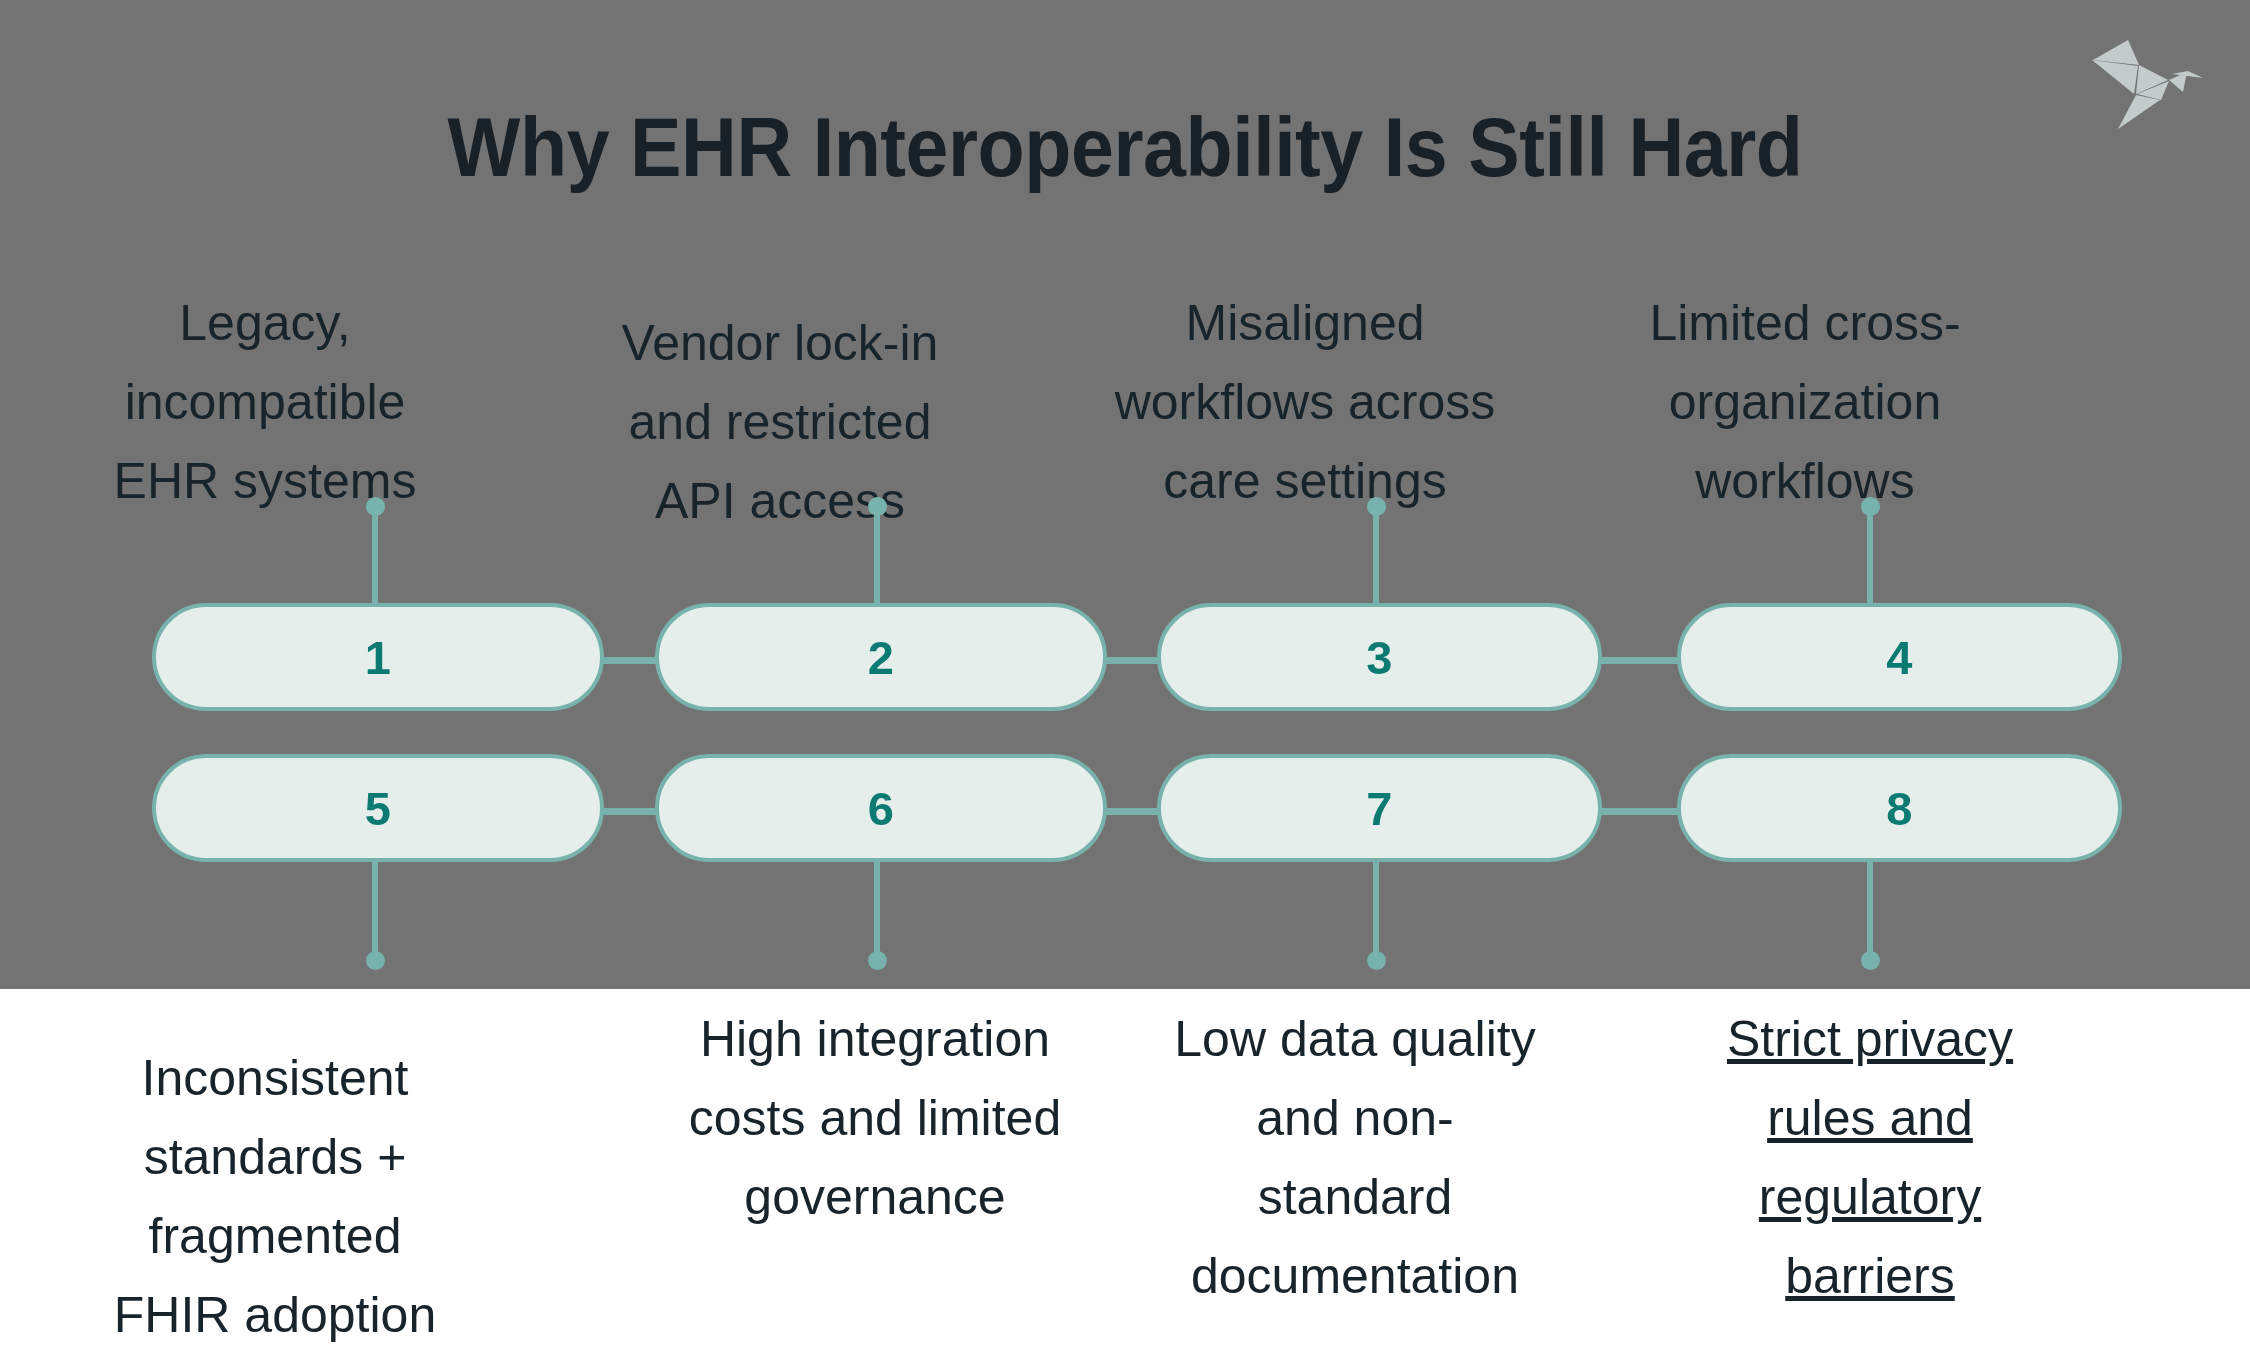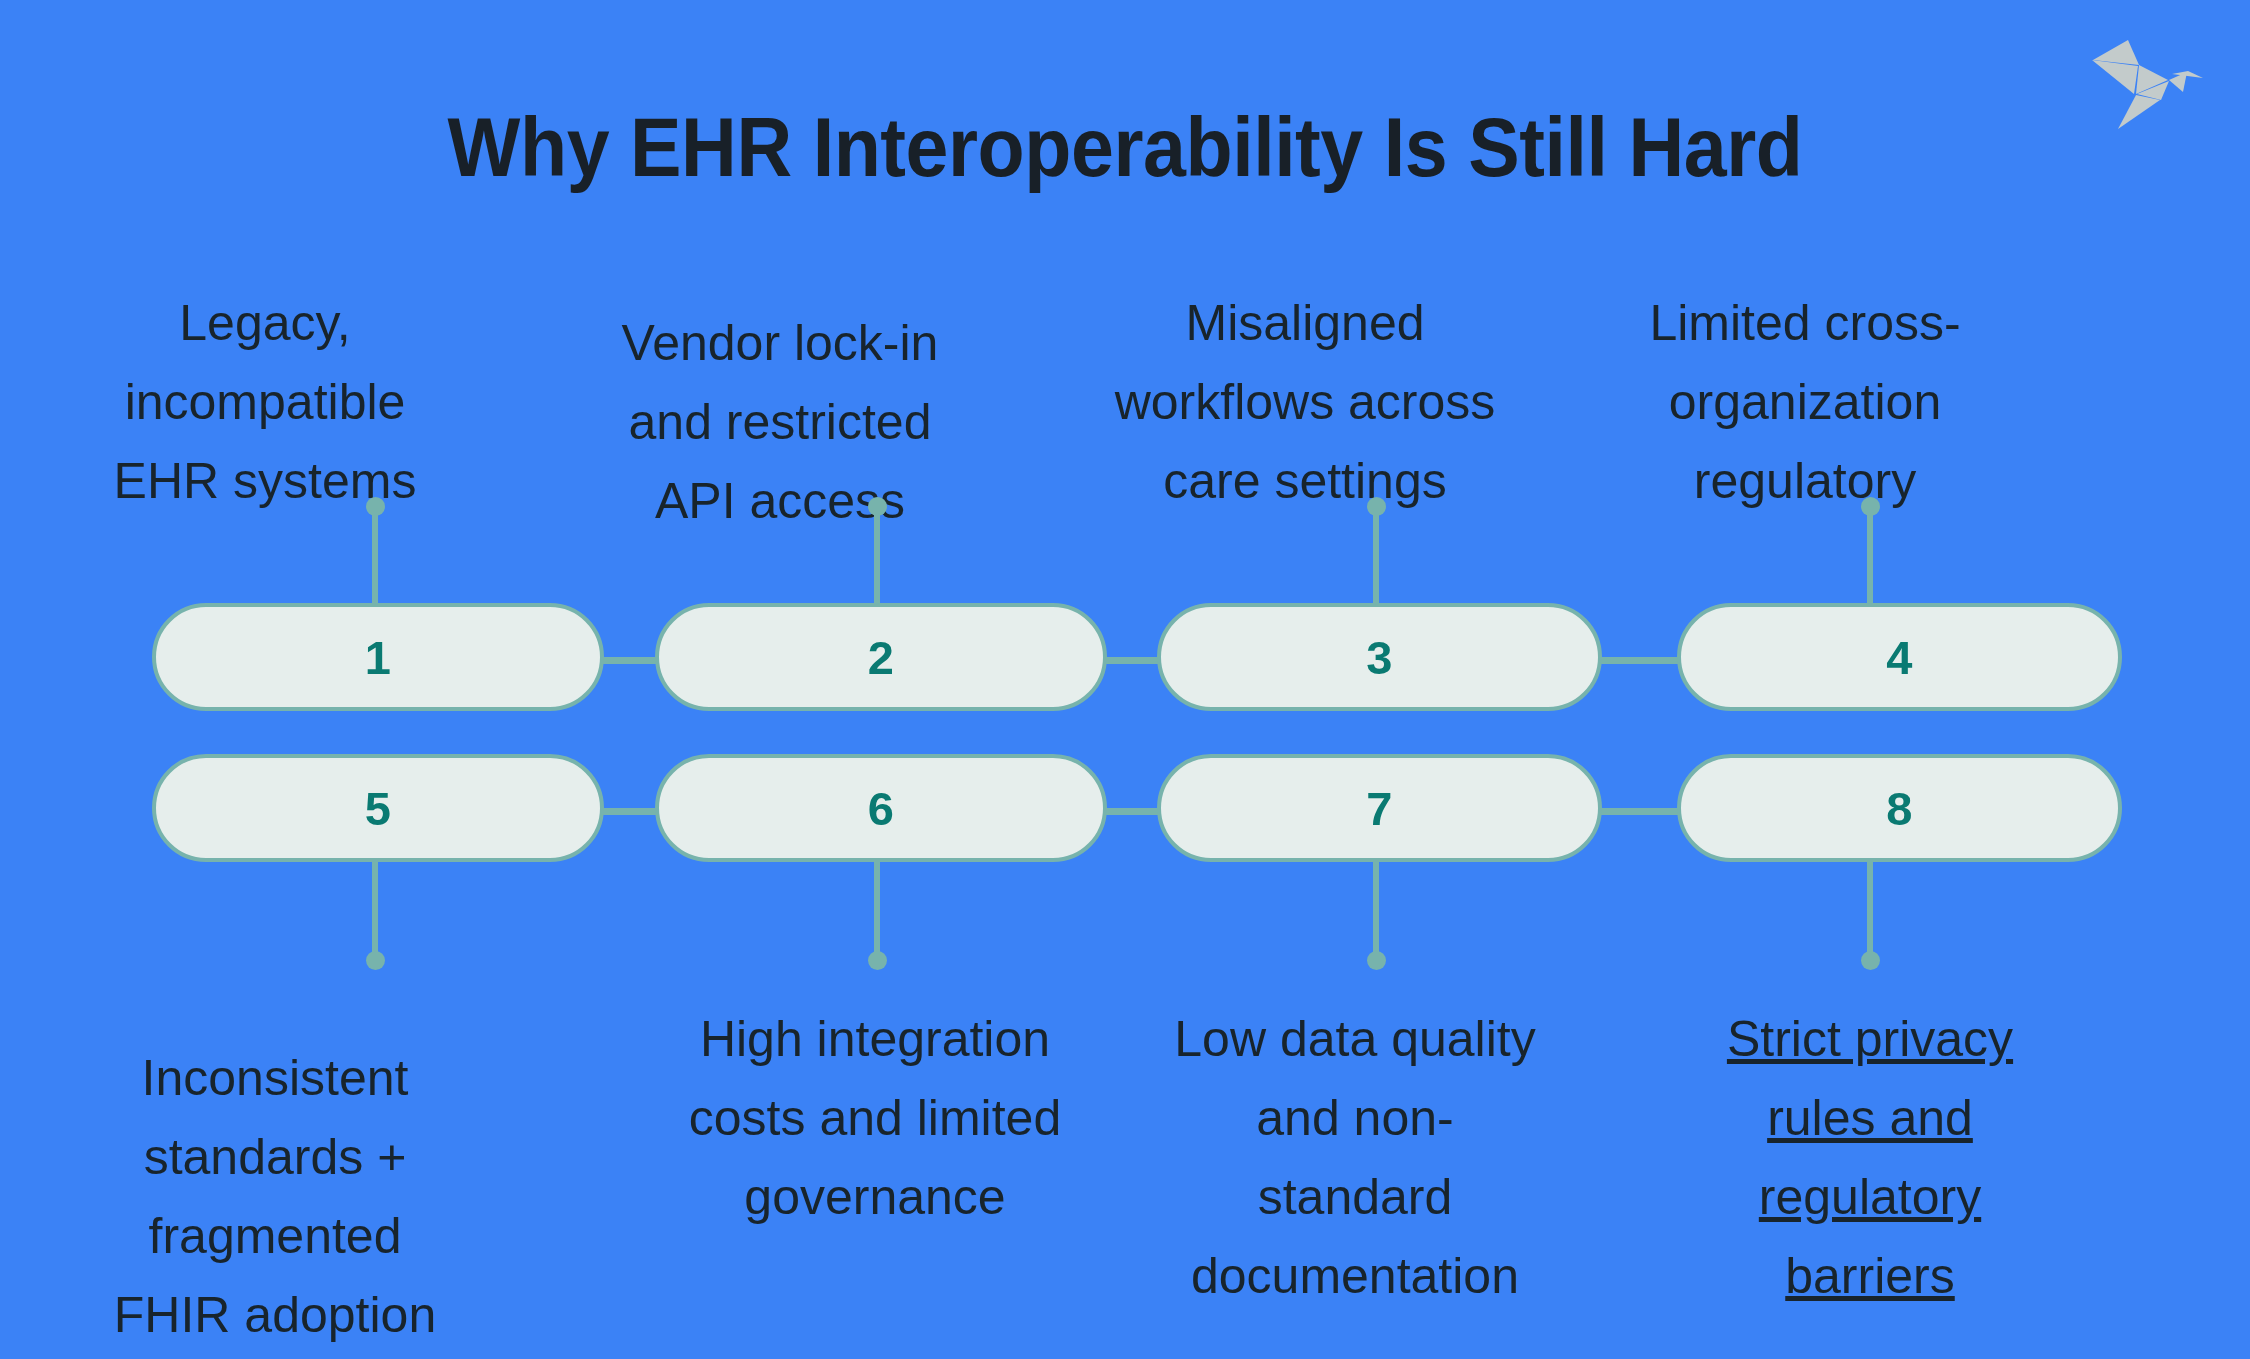--- a/index.html
+++ b/index.html
@@ -6,22 +6,22 @@
 
   html, body {
     width:2250px; height:1359px;
     background:#ffffff;
     font-family:"Liberation Sans", sans-serif;
     overflow:hidden;
   }
 
   .canvas {
     position:relative;
-    width:2250px; height:1359px;
-    background:#3b82f6;
+    width:2250px; height:989px;
+    background:#737373;
   }
 
   
   .logo {
     position:absolute;
     top:28px; right:28px;
     width:132px; height:104px;
   }
 
   
@@ -125,21 +125,21 @@
 incompatible
 EHR systems</div>
     <div class="label top" style="left:600px; top:284px; width:360px;margin-top:20px;">Vendor lock-in
 and restricted
 API access</div>
     <div class="label top" style="left:1105px; top:284px; width:400px;">Misaligned
 workflows across
 care settings</div>
     <div class="label top" style="left:1625px; top:284px; width:360px;">Limited cross-
 organization
-regulatory</div>
+workflows</div>
 
     <div class="stem-dot" style="left:366px; top:497px;"></div>
     <div class="stem" style="left:372px; top:506px; height:100px;"></div>
 
     <div class="stem-dot" style="left:868px; top:497px;"></div>
     <div class="stem" style="left:874px; top:506px; height:100px;"></div>
 
     <div class="stem-dot" style="left:1367px; top:497px;"></div>
     <div class="stem" style="left:1373px; top:506px; height:100px;"></div>
 

